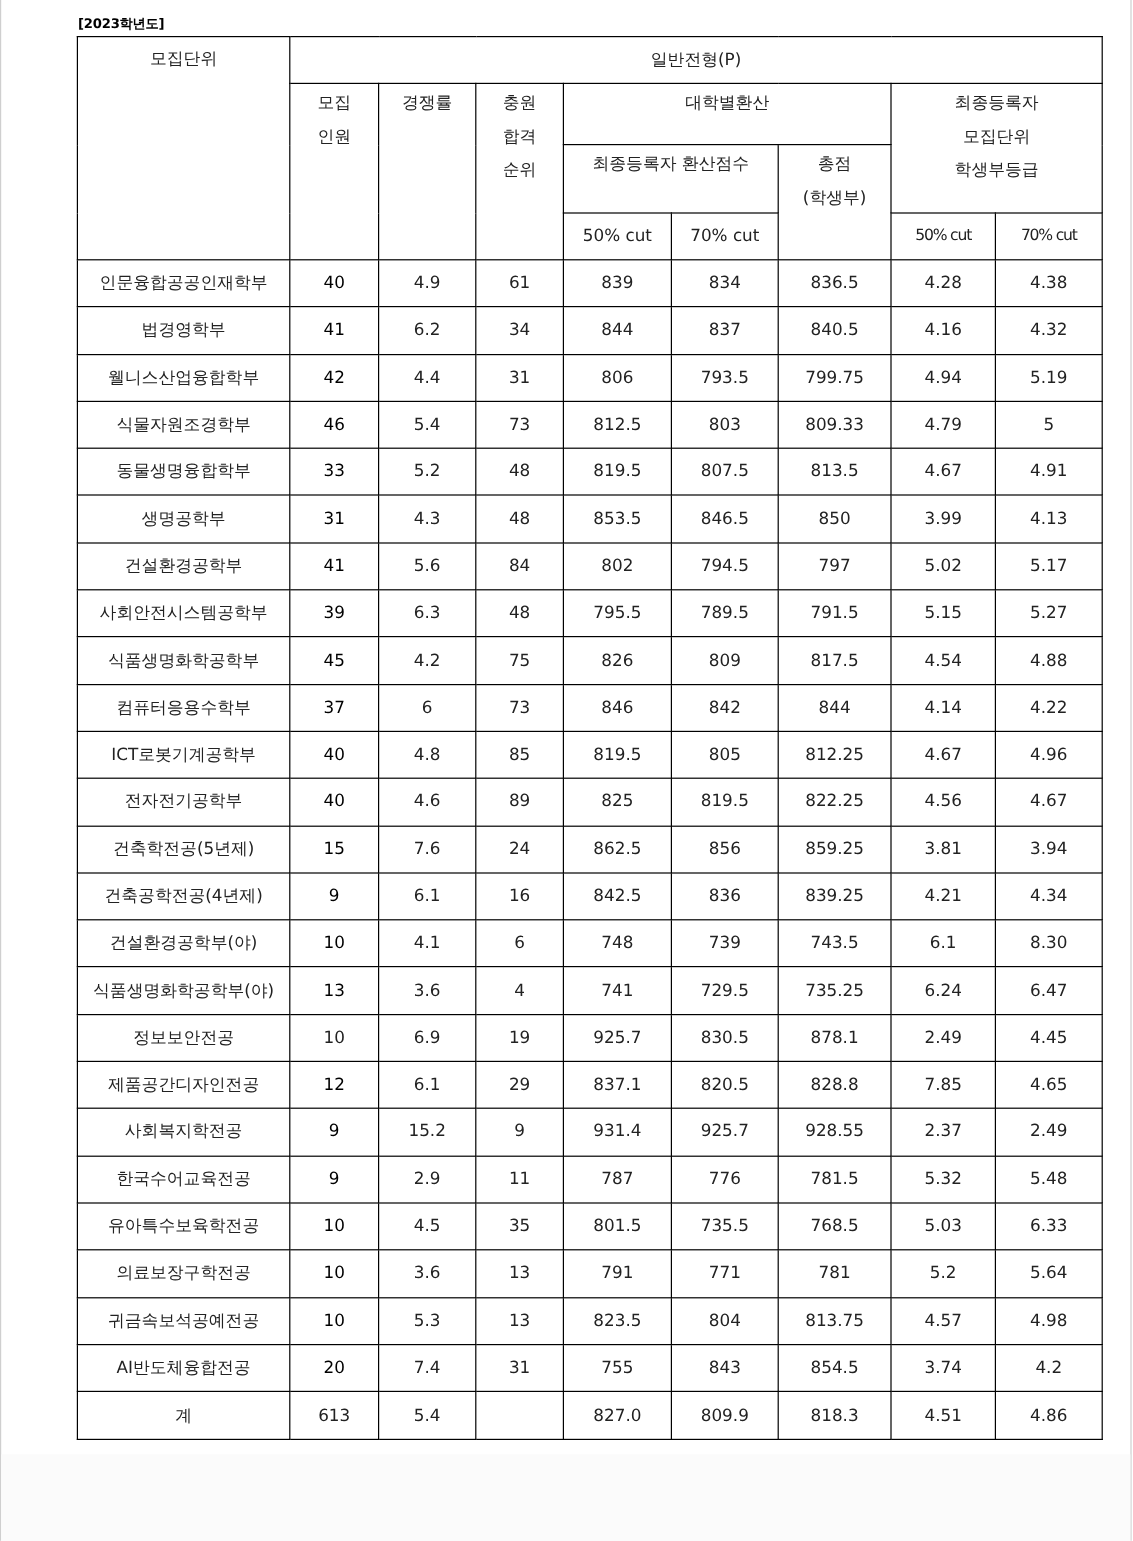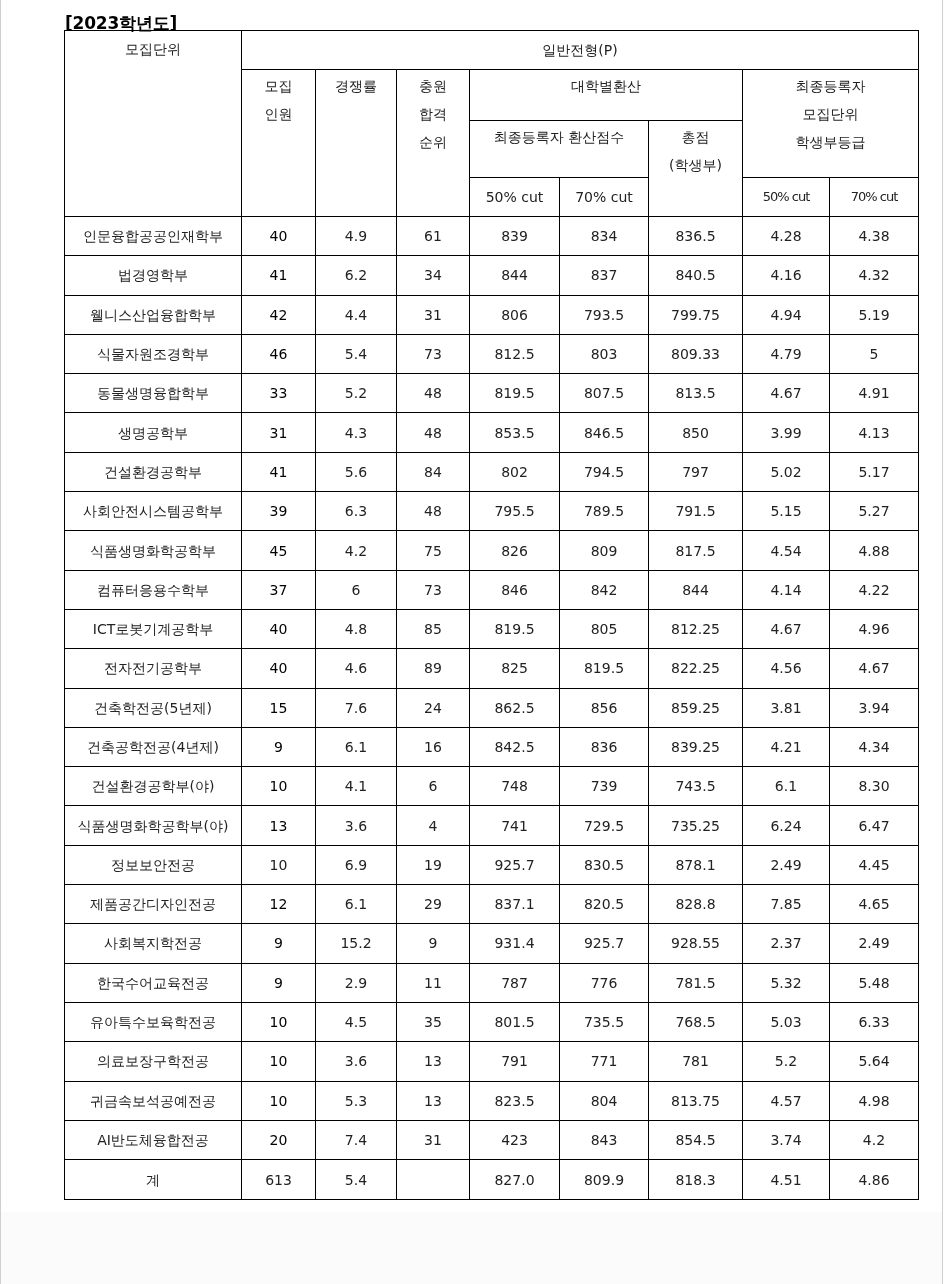--- a/index.html
+++ b/index.html
@@ -4,21 +4,21 @@
 <style>
   html, body { margin: 0; padding: 0; }
   body {
     width: 944px; height: 1284px; background: #ffffff; position: relative; overflow: hidden;
     font-family: "DejaVu Sans", "Liberation Sans", sans-serif; color: #111;
   }
   .edge-left { position: absolute; left: 0; top: 0; width: 1px; height: 1284px; background: #cfcfcf; }
   .edge-right { position: absolute; right: 1px; top: 0; width: 1px; height: 1284px; background: #cfcfcf; }
   .page-bg { position: absolute; left: 1px; top: 1212px; width: 941px; height: 72px; background: #fbfbfb; }
   .title {
-    position: absolute; left: 65px; top: 12px; font-size: 17px; font-weight: bold; color: #000;
+    position: absolute; left: 65px; top: 12px; font-size: 11px; font-weight: bold; color: #000;
     font-family: "DejaVu Sans", sans-serif; letter-spacing: -0.2px;
   }
   table.grid {
     position: absolute; left: 64px; top: 30px; border-collapse: collapse; table-layout: fixed;
     width: 854px;
   }
   table.grid td, table.grid th {
     border: 1.3px solid #000; text-align: center; font-weight: normal;
     font-size: 14px; color: #222; padding: 0; line-height: 28px;
   }
@@ -341,21 +341,21 @@
         <td>804</td>
         <td>813.75</td>
         <td>4.57</td>
         <td>4.98</td>
       </tr>
       <tr>
         <td class="name">AI반도체융합전공</td>
         <td class="bold">20</td>
         <td>7.4</td>
         <td>31</td>
-        <td>423</td>
+        <td>755</td>
         <td>843</td>
         <td>854.5</td>
         <td>3.74</td>
         <td>4.2</td>
       </tr>
       <tr style="height: 40px;">
         <td>계</td>
         <td>613</td>
         <td>5.4</td>
         <td></td>

